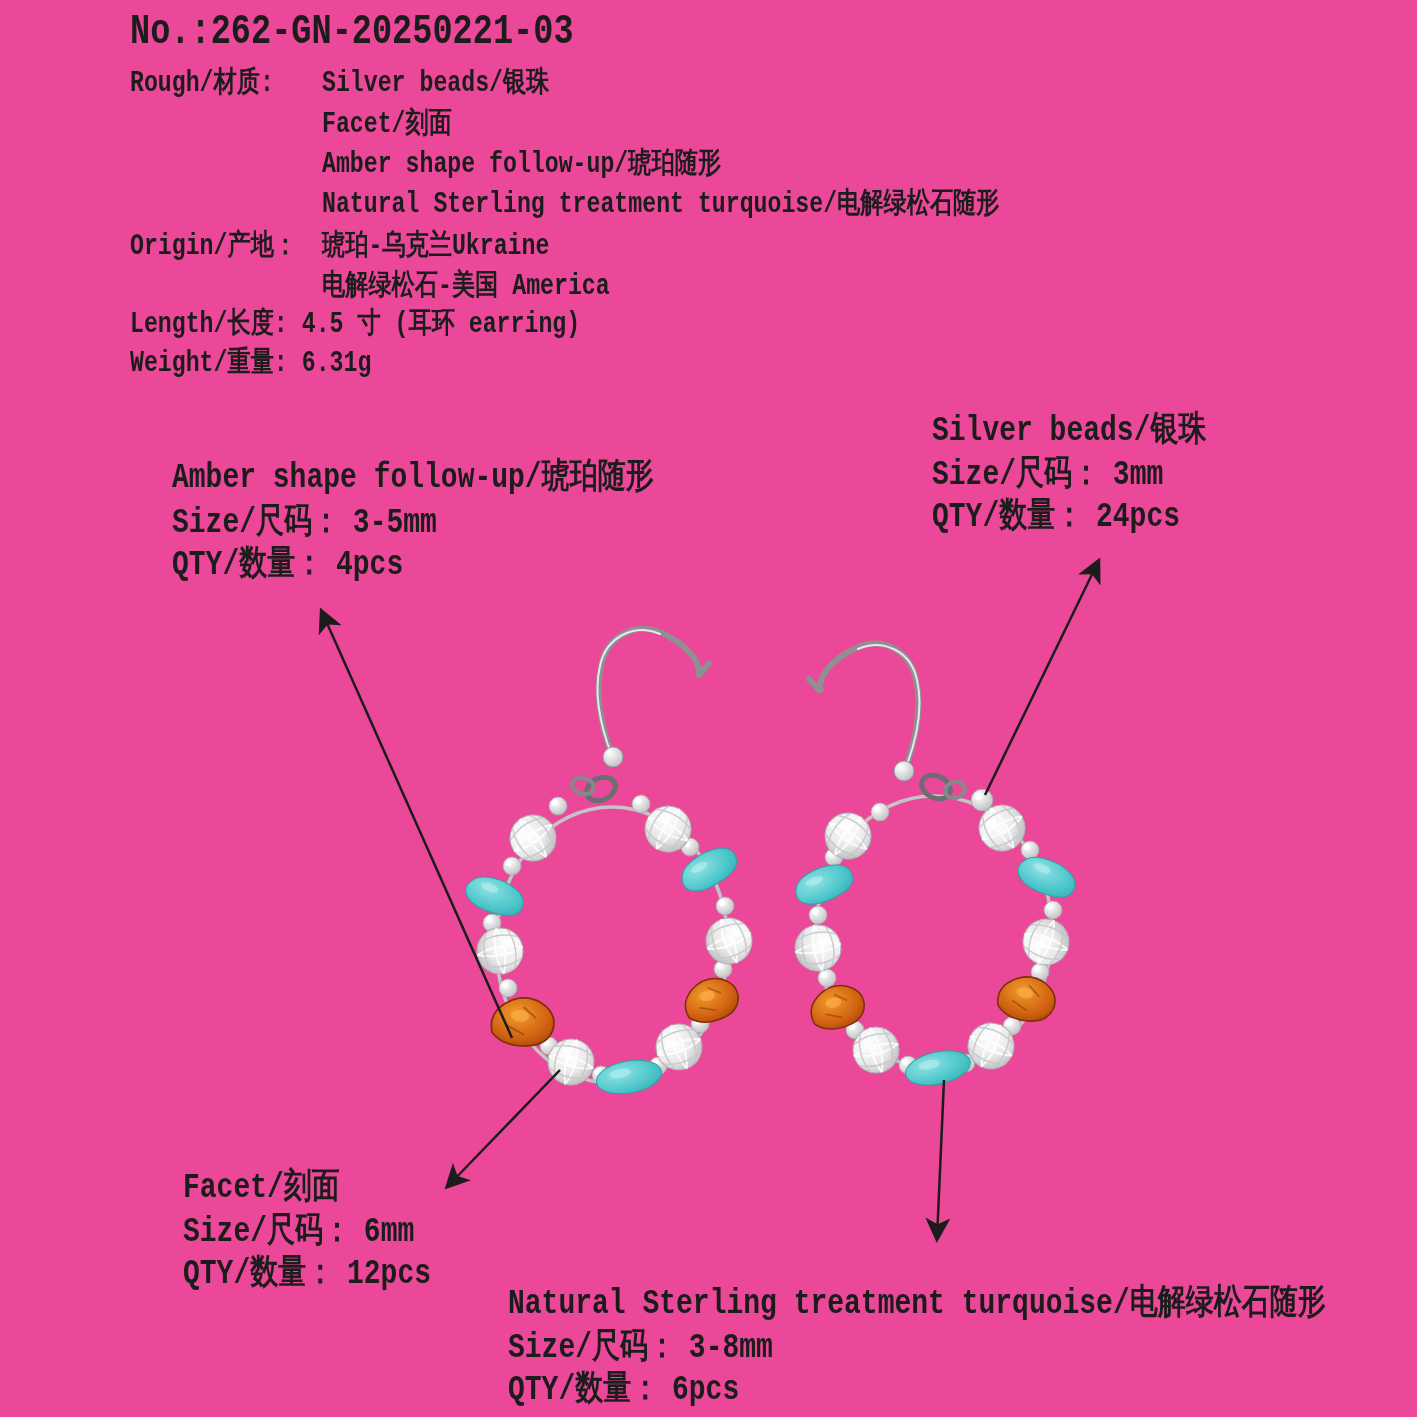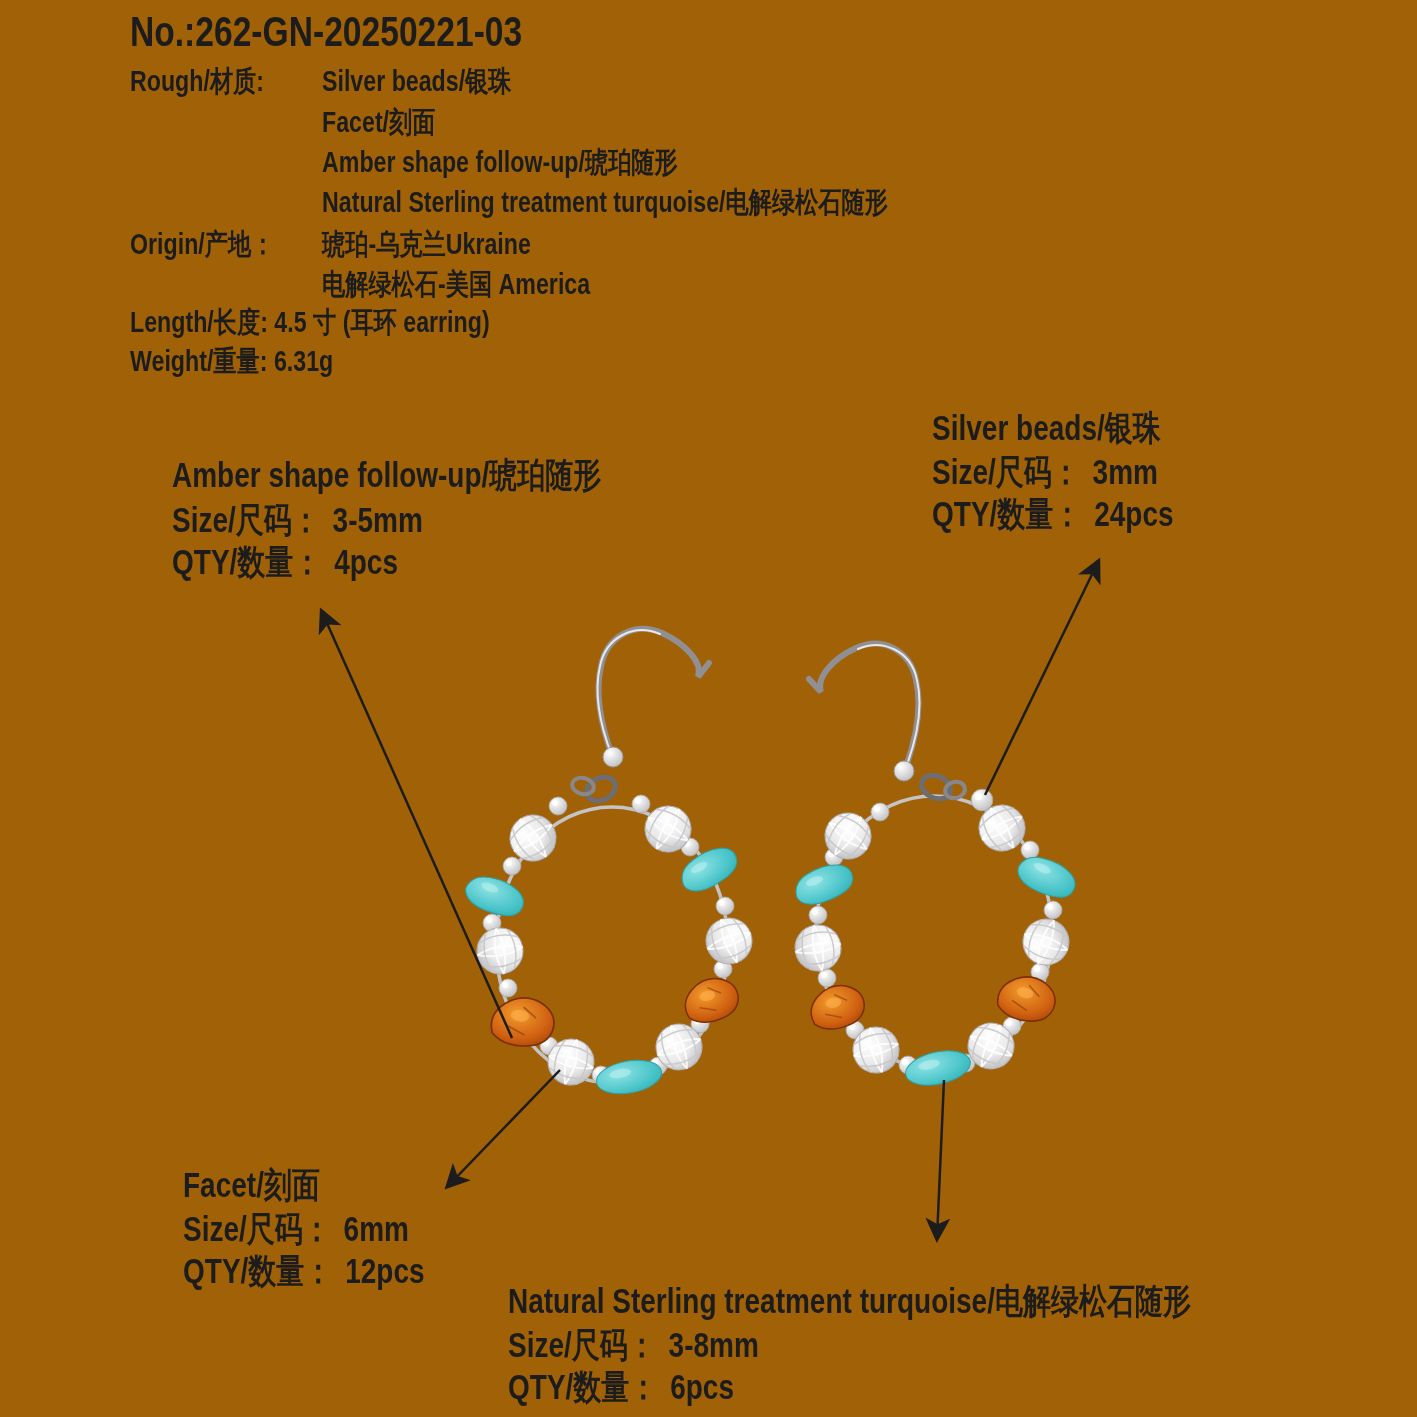--- a/index.html
+++ b/index.html
@@ -1,18 +1,18 @@
 <!DOCTYPE html>
 <html style="--c-text: #1c1c1c; --c-arrow: #1c1c1c; --c-turquoise_light: #8fe3e4; --c-turquoise: #47c3c8; --c-turquoise_dark: #28a4aa; --c-amber_light: #f29b2c; --c-amber: #cf5f10; --c-amber_dark: #7d2f06; --c-silver_light: #ffffff; --c-silver: #e9e9ea; --c-silver_dark: #b4b4b8; --c-wire: #8e8e93; --c-wire_dark: #6d6d72;"><head>
 <meta charset="utf-8">
 <style>
   html,body{margin:0;padding:0;background:#fff;}
   .page{
-    position:relative;width:1417px;height:1417px;background:#a16207;
-    font-family:Liberation Sans, sans-serif;color:var(--c-text,#1c1c1c);
+    position:relative;width:1417px;height:1417px;background:#ec4899;
+    font-family:Liberation Mono, monospace;color:var(--c-text,#1c1c1c);
     overflow:hidden;font-weight:bold;
   }
   .line{
     position:absolute;white-space:nowrap;font-weight:bold;
     transform:scaleX(0.8);transform-origin:0 0;
   }
   .h-no{font-size:42px;letter-spacing:0px;}
   .h{font-size:29px;}
   .hlabel{display:inline-block;width:240px;}
   .ann{font-size:35px;}

